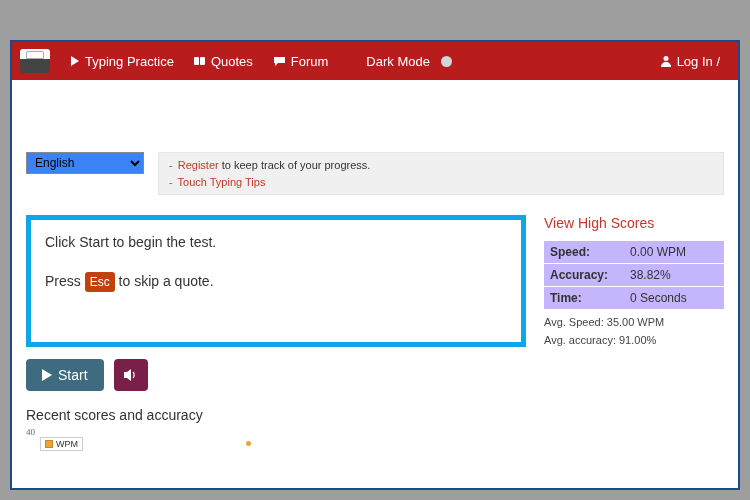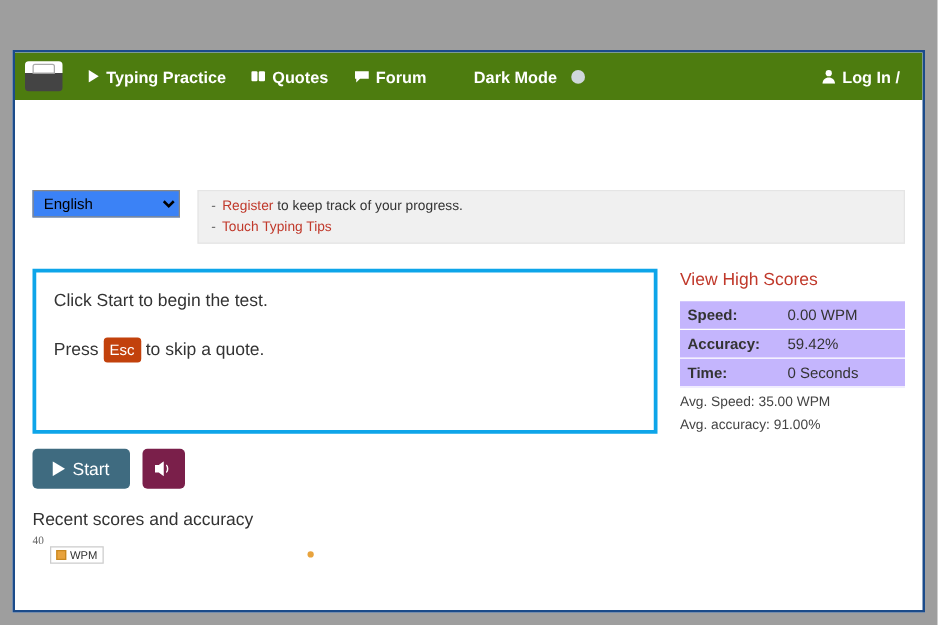--- a/index.html
+++ b/index.html
@@ -13,28 +13,28 @@
       color: #333;
     }
     .outer-frame {
       margin: 40px 10px 0 10px;
       border: 2px solid #1b4b8a;
       background: #fff;
       height: 450px;
       overflow: hidden;
     }
     .topbar {
-      background: #4d7c0f;
+      background: #b91c1c;
       height: 38px;
       display: flex;
       align-items: center;
       padding: 0 8px;
       color: #fff;
       font-size: 13px;
-      font-weight: bold;
+      font-weight: normal;
     }
     .logo {
       width: 30px; height: 24px;
       background: linear-gradient(#fff 0 40%, #444 40% 100%);
       border-radius: 3px;
       margin-right: 10px;
       position: relative;
     }
     .logo::before {
       content: "";
@@ -71,21 +71,21 @@
       border: 1px solid #e5e5e5;
       padding: 4px 10px;
       font-size: 11px;
       line-height: 1.5;
     }
     .tips-bar .dash { color: #666; margin-right: 2px; }
     .link-red { color: #c0392b; cursor: pointer; }
     .bold { font-weight: normal; }
     .main-row { display: flex; gap: 18px; margin-top: 20px; align-items: flex-start; }
     .quote-box {
-      border: 3px solid #0ea5e9;
+      border: 5px solid #0ea5e9;
       width: 500px;
       height: 132px;
       padding: 12px 14px;
       font-size: 14px;
       color: #333;
       line-height: 1.5;
     }
     .quote-box p { margin-bottom: 18px; }
     .esc-key {
       display: inline-block;
@@ -208,21 +208,21 @@
       <div class="side-panel">
         <div class="view-scores">View High Scores</div>
         <table class="stats-table">
           <tbody>
               <tr>
             <td>Speed:</td>
             <td>0.00 WPM</td>
           </tr>
           <tr>
             <td>Accuracy:</td>
-            <td>59.42%</td>
+            <td>38.82%</td>
           </tr>
           <tr>
             <td>Time:</td>
             <td>0 Seconds</td>
           </tr>
         </tbody>
           </table>
         <div class="avg-line">Avg. Speed: 35.00 WPM</div>
         <div class="avg-line">Avg. accuracy: 91.00%</div>
       </div>

